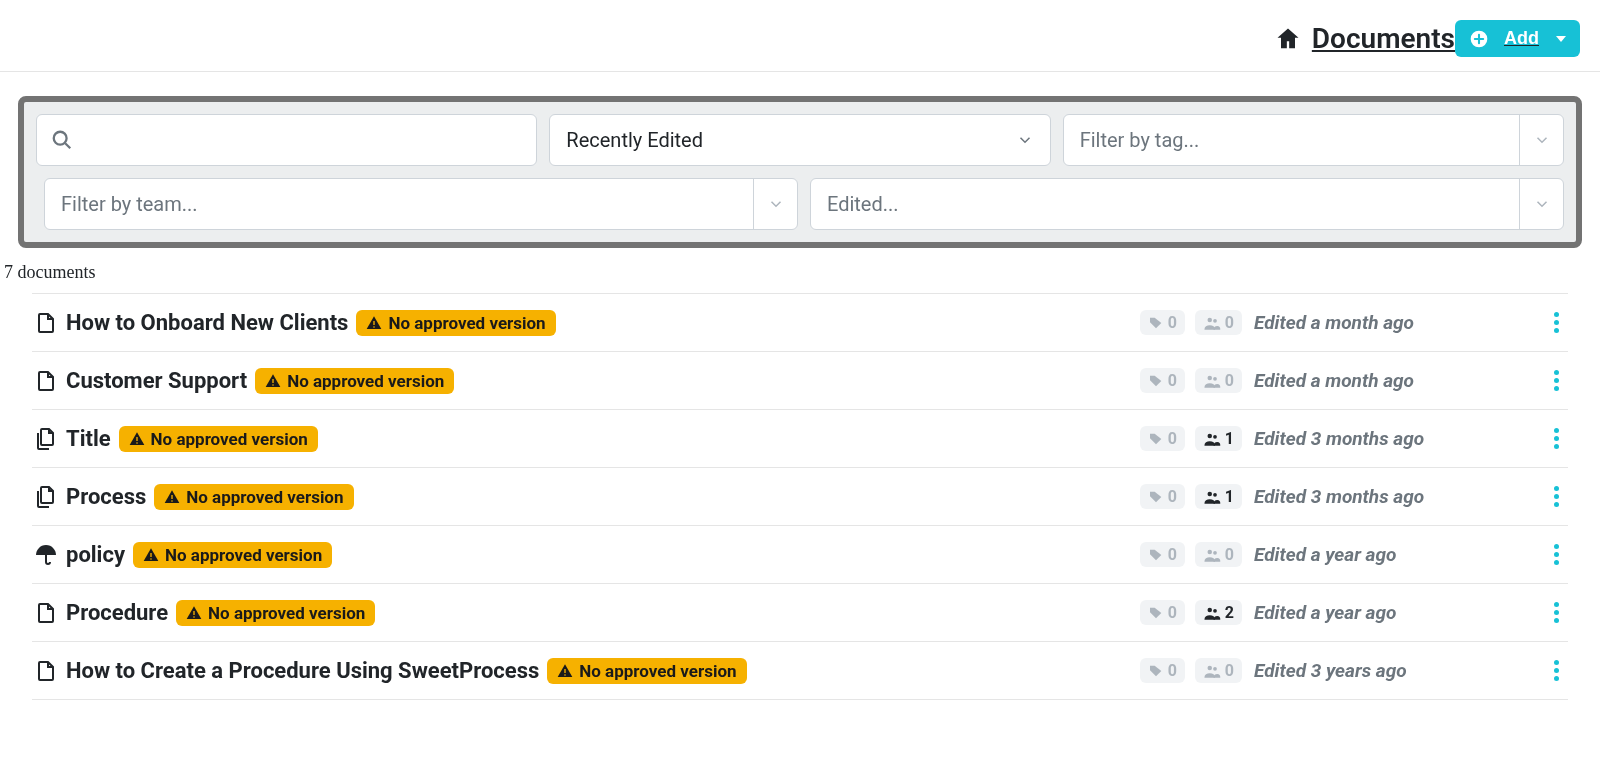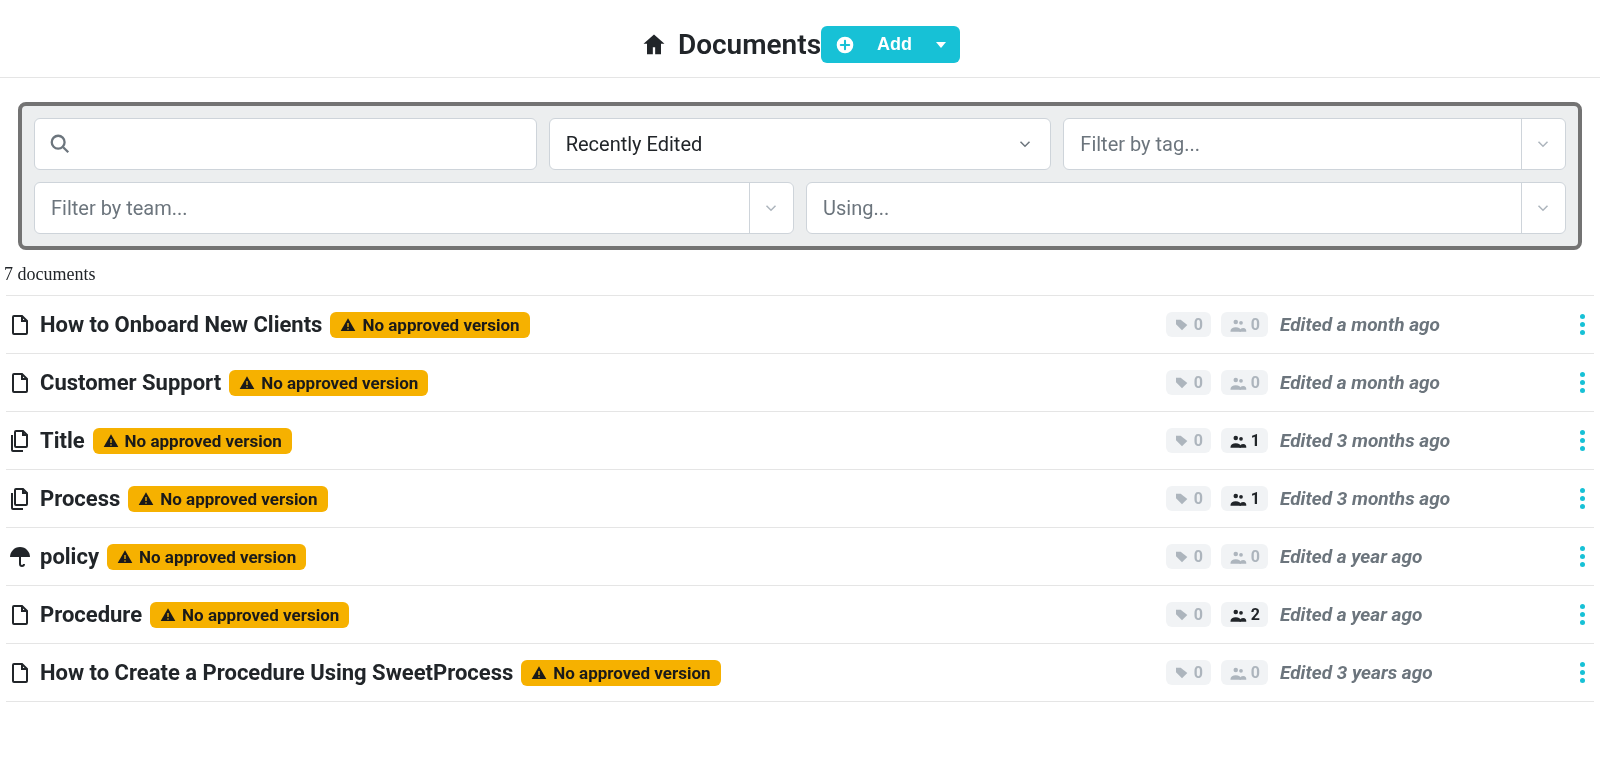--- a/index.html
+++ b/index.html
@@ -5,23 +5,24 @@
   * { box-sizing: border-box; }
   body {
     margin: 0;
     font-family: -apple-system, BlinkMacSystemFont, 'Segoe UI', Roboto, Helvetica, Arial, sans-serif;
     background: #fff;
     color: #212529;
   }
   .header {
     display: flex;
     align-items: center;
-    justify-content: center;
-    padding: 26px 20px 14px 20px;
+    justify-content: flex-end;
+    padding: 20px 20px 14px 20px;
     border-bottom: 1px solid #e5e5e5;
+    text-decoration: underline;
   }
   .header-left {
     display: flex;
     align-items: center;
     gap: 10px;
   }
   .header-title {
     font-size: 28px;
     font-weight: 600;
     color: #212529;
@@ -30,44 +31,45 @@
     background: #17c1d6;
     color: #fff;
     border: none;
     border-radius: 6px;
     padding: 8px 14px;
     font-size: 18px;
     font-weight: 600;
     cursor: pointer;
     display: flex;
     align-items: center;
-    gap: 22px;
+    gap: 15px;
   }
   .btn-add .caret-down {
     width: 0; height: 0;
     border-left: 5px solid transparent;
     border-right: 5px solid transparent;
     border-top: 6px solid #fff;
     margin-left: 2px;
   }
   .filter-panel {
     margin: 24px 18px 14px 18px;
     background: #eceeef;
-    border: 4px solid #737373;
+    border: 6px solid #737373;
     border-radius: 8px;
     padding: 12px;
     display: grid;
     grid-template-columns: 1fr 1fr 1fr;
     gap: 12px;
   }
   .filter-row2 {
     grid-column: 1 / span 3;
     display: grid;
     grid-template-columns: 1fr 1fr;
     gap: 12px;
+    margin-left: 8px;
   }
   .input-wrap {
     position: relative;
     background: #fff;
     border: 1px solid #ced4da;
     border-radius: 6px;
     display: flex;
     align-items: center;
     height: 52px;
   }
@@ -127,21 +129,21 @@
     border-left: 1px solid #ced4da;
     color: #adb5bd;
   }
   .count-line {
     padding: 0 18px 10px 4px;
     font-size: 18px;
     color: #212529;
     font-family: Liberation Serif, serif;
   }
   .doc-list {
-    padding: 0 6px;
+    padding: 0 32px;
     border-radius: 31px;
   }
   .doc-row {
     display: flex;
     align-items: center;
     border-bottom: 1px solid #e5e5e5;
     padding: 14px 2px;
     gap: 12px;
   }
   .doc-row:first-child { border-top: 1px solid #e5e5e5; }
@@ -268,21 +270,21 @@
   <div class="filter-row2">
     <div class="select-split">
       <span class="label">Filter by team...</span>
       <span class="chev-box">
         <svg width="18" height="18" viewBox="0 0 24 24" fill="none" stroke="#adb5bd" stroke-width="2">
             <polyline points="6 9 12 15 18 9"></polyline>
           </svg>
       </span>
     </div>
     <div class="select-split">
-      <span class="label">Using...</span>
+      <span class="label">Edited...</span>
       <span class="chev-box">
         <svg width="18" height="18" viewBox="0 0 24 24" fill="none" stroke="#adb5bd" stroke-width="2">
             <polyline points="6 9 12 15 18 9"></polyline>
           </svg>
       </span>
     </div>
   </div>
 </div>
 
 <div class="count-line">7 documents</div>

